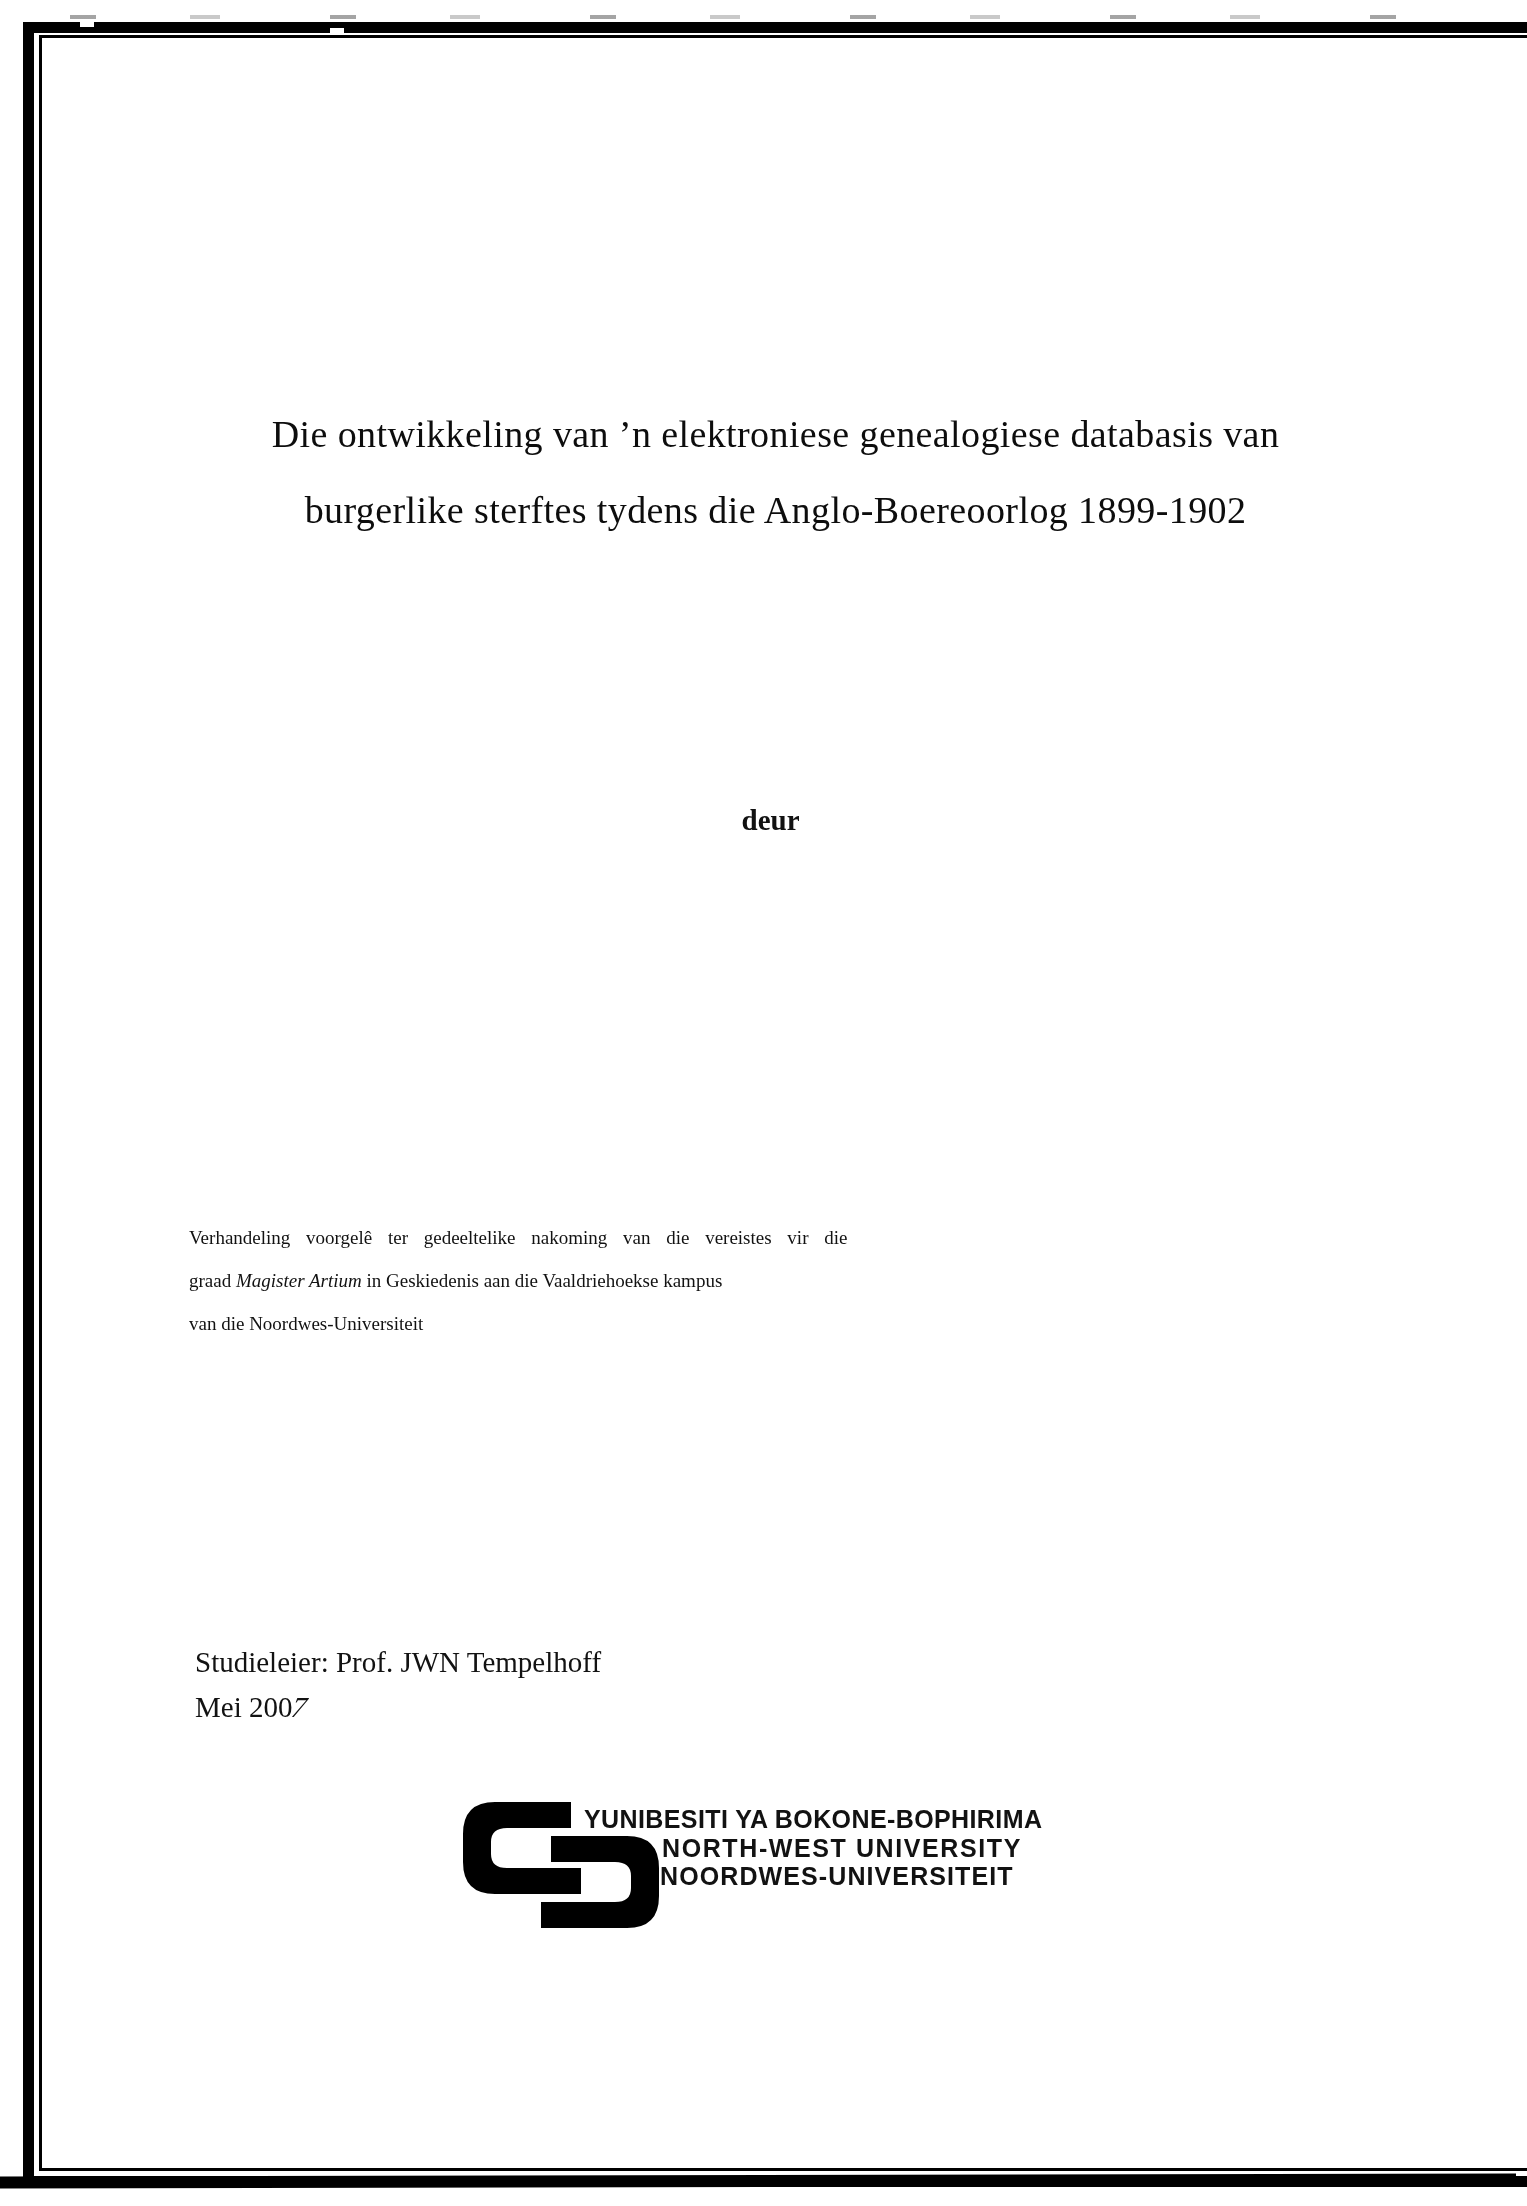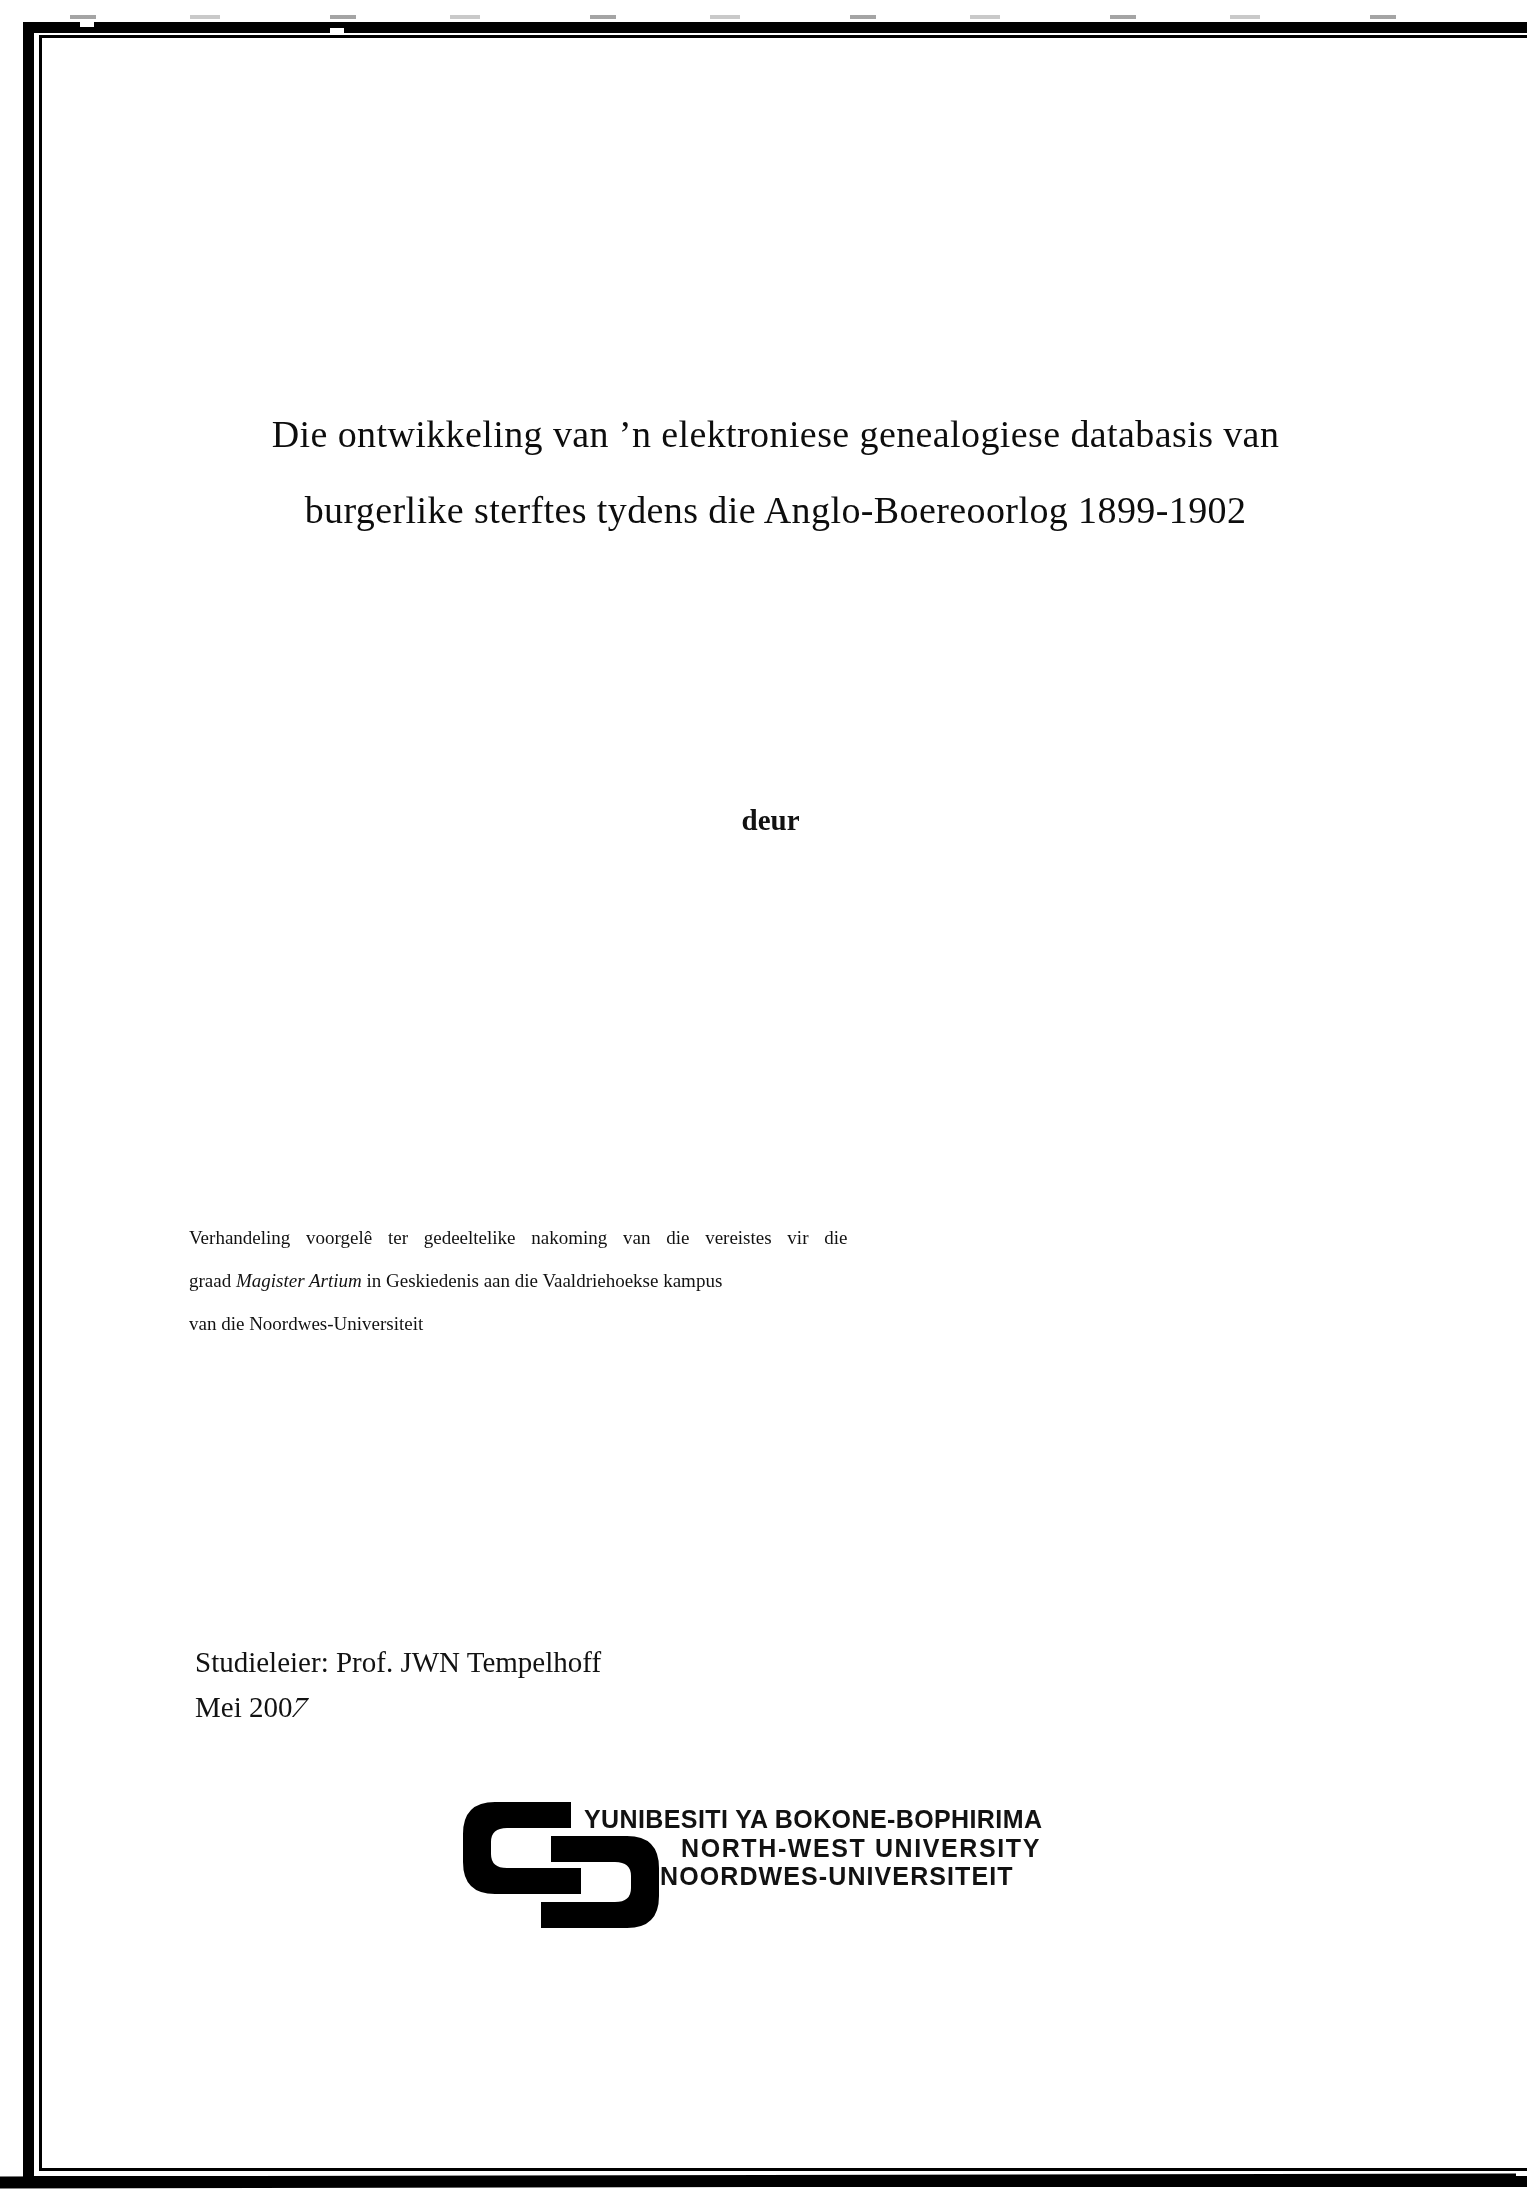--- a/index.html
+++ b/index.html
@@ -111,21 +111,21 @@
   .logo-text {
     position: absolute;
     font-family: "Liberation Sans", sans-serif;
     font-weight: 700;
     font-size: 25px;
     line-height: 25px;
     color: #121212;
     white-space: nowrap;
   }
   .logo-line1 { left: 584px; top: 1807px; letter-spacing: 0.4px; }
-  .logo-line2 { left: 662px; top: 1836px; letter-spacing: 1.6px; margin-left: 19px; }
+  .logo-line2 { left: 662px; top: 1836px; letter-spacing: 1.6px; }
   .logo-line3 { left: 660px; top: 1864px; letter-spacing: 1.1px; }
 </style>
 </head>
 <body>
 
 <div class="page">
 
   <div class="scan-speckle-top"></div>
   <div class="frame-bottom-bleed"></div>
   <div class="frame-outer"></div>

